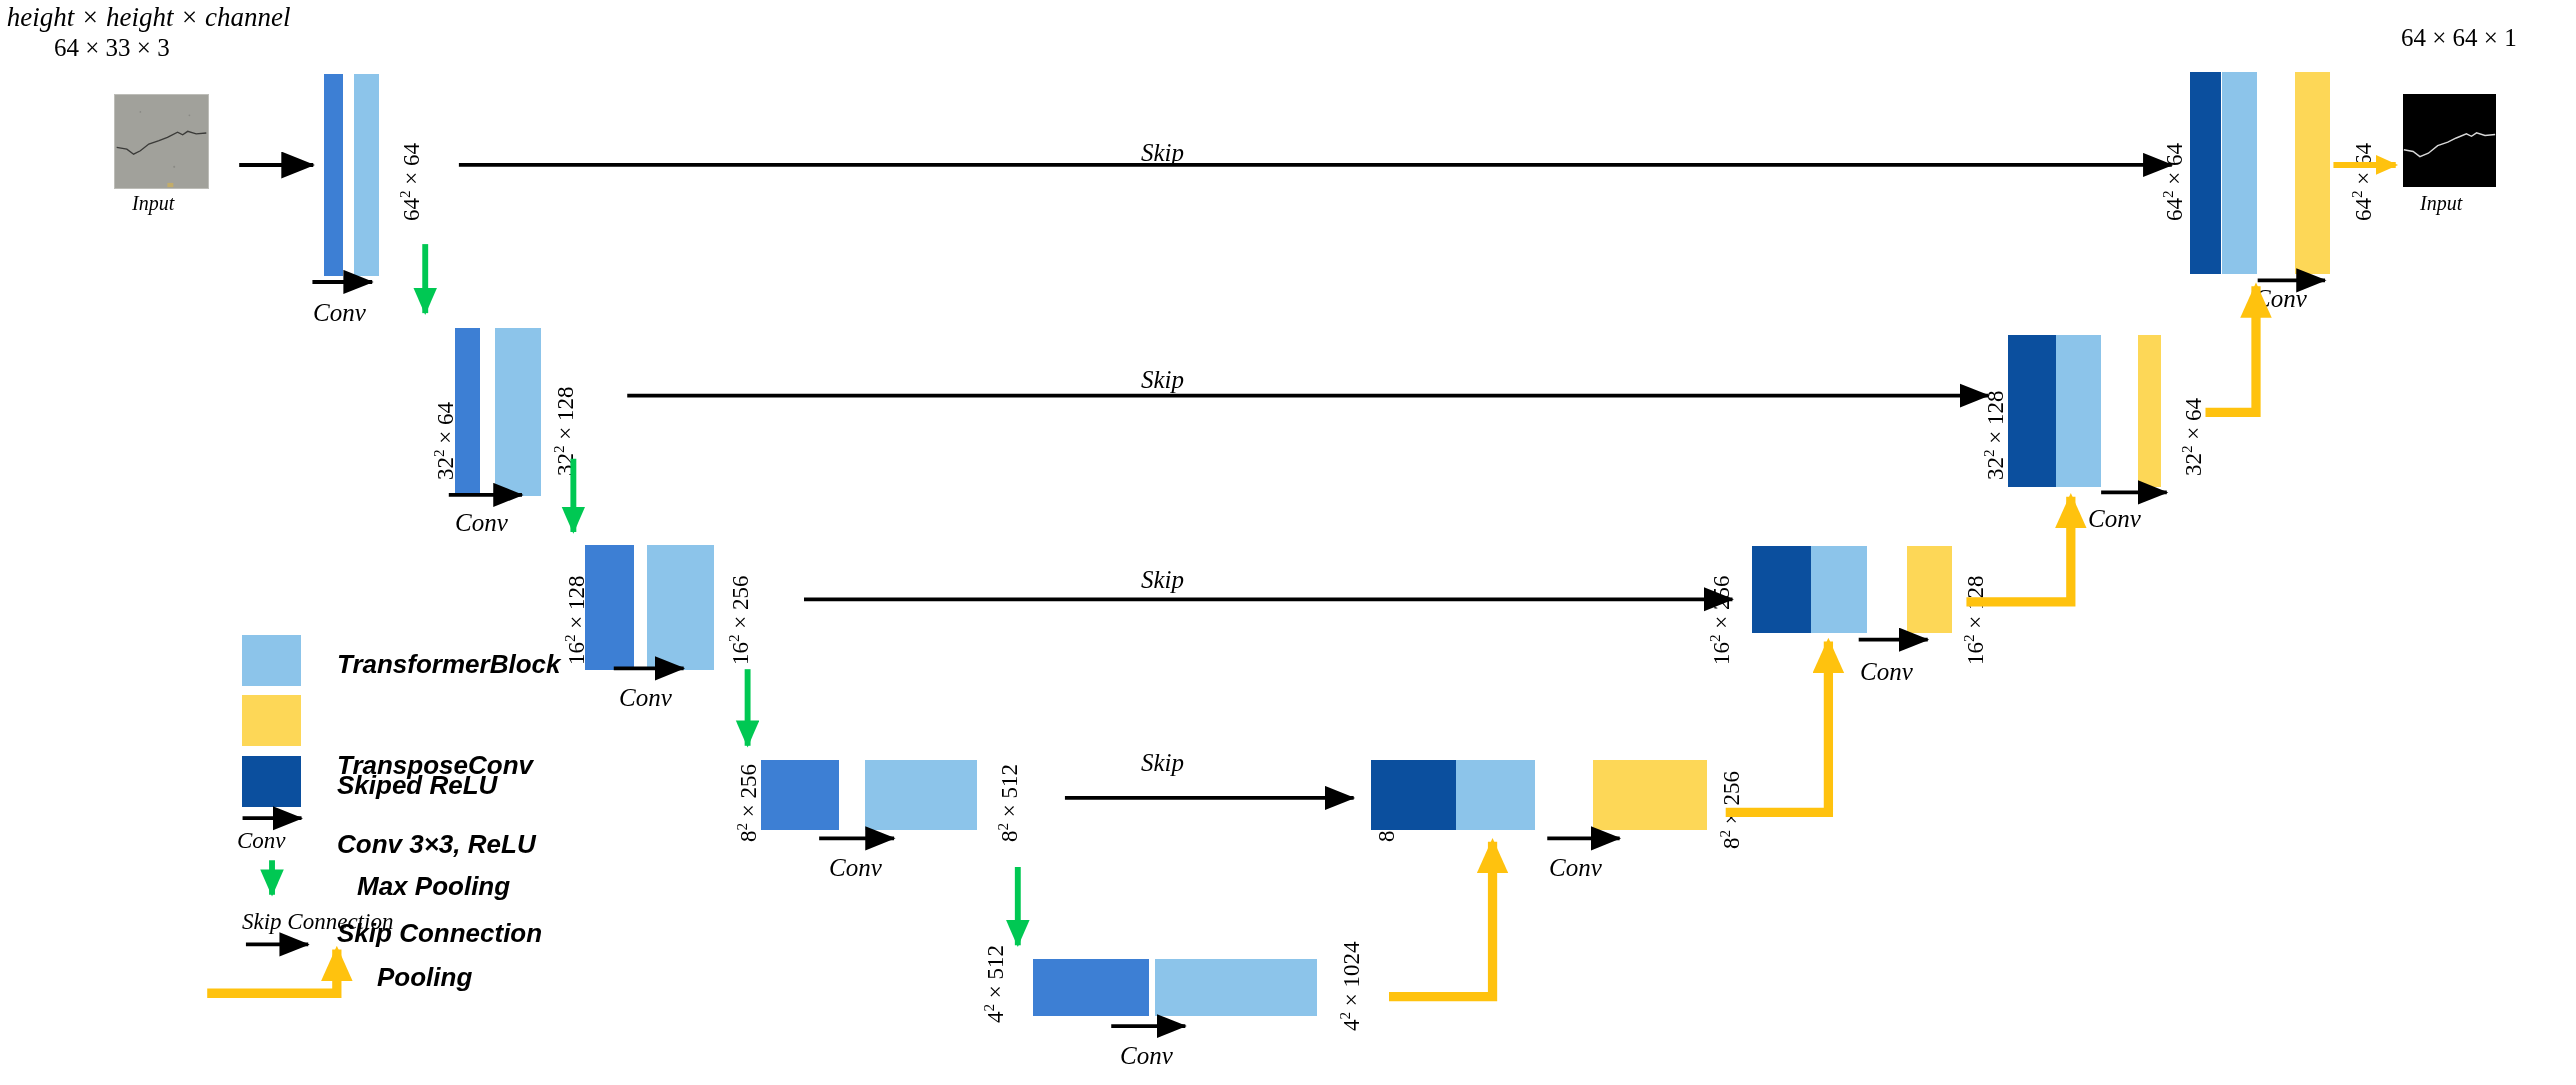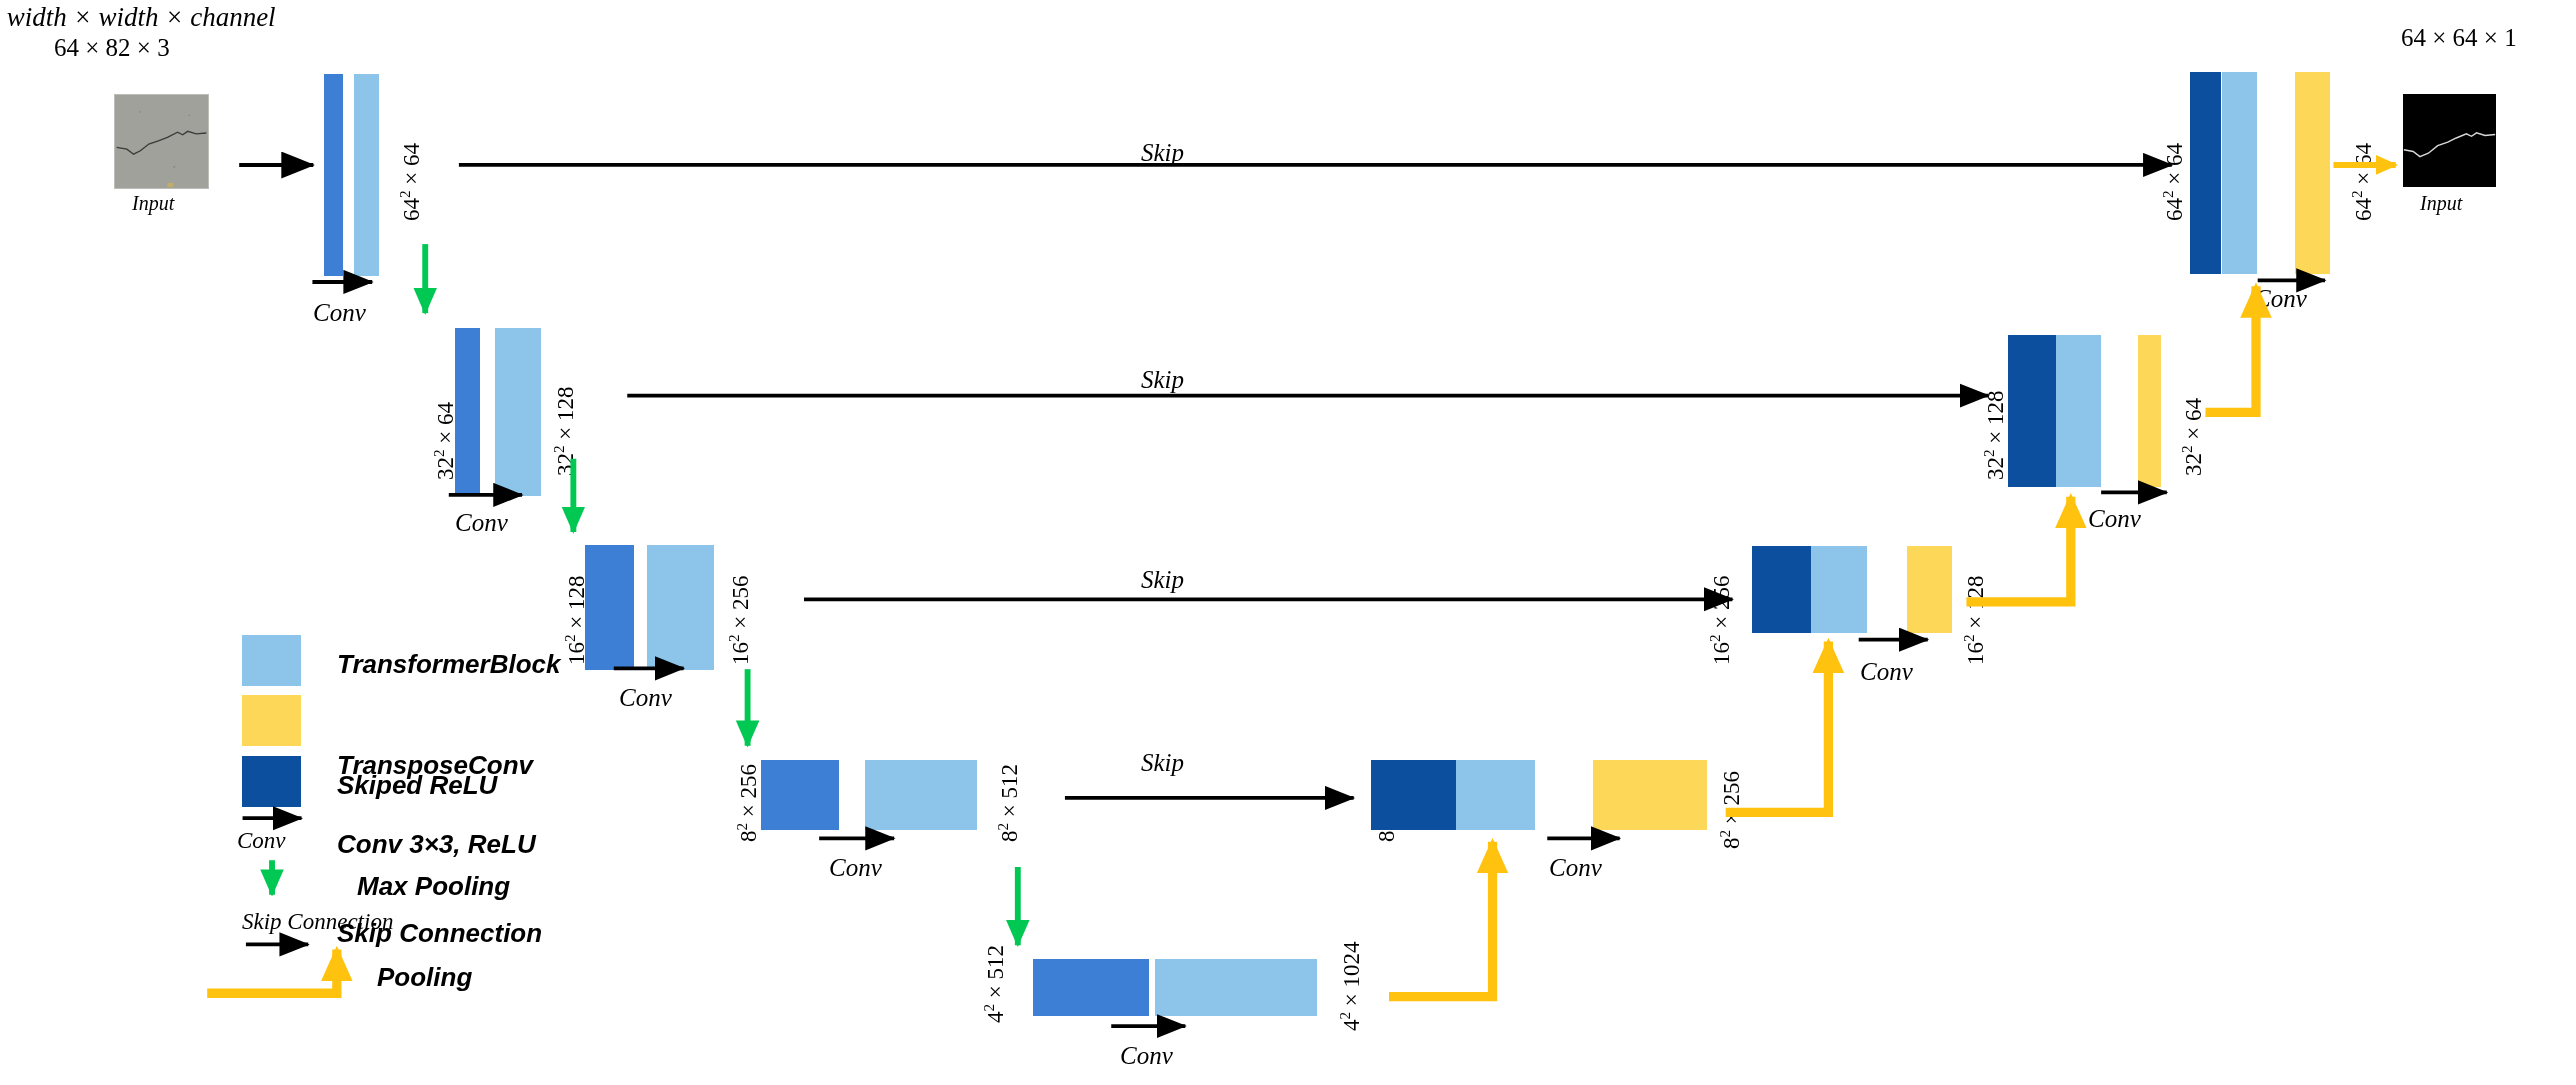--- a/index.html
+++ b/index.html
@@ -66,22 +66,22 @@
     white-space:nowrap;
   }
   svg.ov{position:absolute;left:0;top:0;width:2576px;height:1085px;overflow:visible;pointer-events:none;}
   .imgbox{position:absolute;}
 </style>
 </head>
 <body>
 
 <div id="canvas">
 
-  <div class="topcap ital" style="left:6.7px;top:1.7px;font-size:27px;">width × width × channel</div>
-  <div class="topcap" style="left:54px;top:34px;">64 × 82 × 3</div>
+  <div class="topcap ital" style="left:6.7px;top:1.7px;font-size:27px;">height × height × channel</div>
+  <div class="topcap" style="left:54px;top:34px;">64 × 33 × 3</div>
 
   <div class="imgbox" style="left:114px;top:94px;width:93px;height:93px;background:#9B9B96;border:0.8px solid #bdbdb8;overflow:hidden;">
     <svg width="93" height="93" viewBox="0 0 110 110" style="display:block">
       <rect width="110" height="110" fill="#9e9e99"></rect>
       <rect width="110" height="110" fill="#a3a39d" opacity="0.5"></rect>
       <path d="M2,62 L14,64 L22,70 L30,66 L40,58 L52,54 L62,50 L74,44 L80,47 L86,43 L96,46 L108,45" stroke="#3a3a38" stroke-width="1.6" fill="none"></path>
       <circle cx="30" cy="20" r="1" fill="#8a8a85"></circle>
       <circle cx="70" cy="85" r="1.2" fill="#8a8a85"></circle>
       <circle cx="88" cy="24" r="1" fill="#8a8a85"></circle>
       <rect x="62" y="104" width="7" height="5" fill="#d9b44a" opacity="0.6"></rect>

